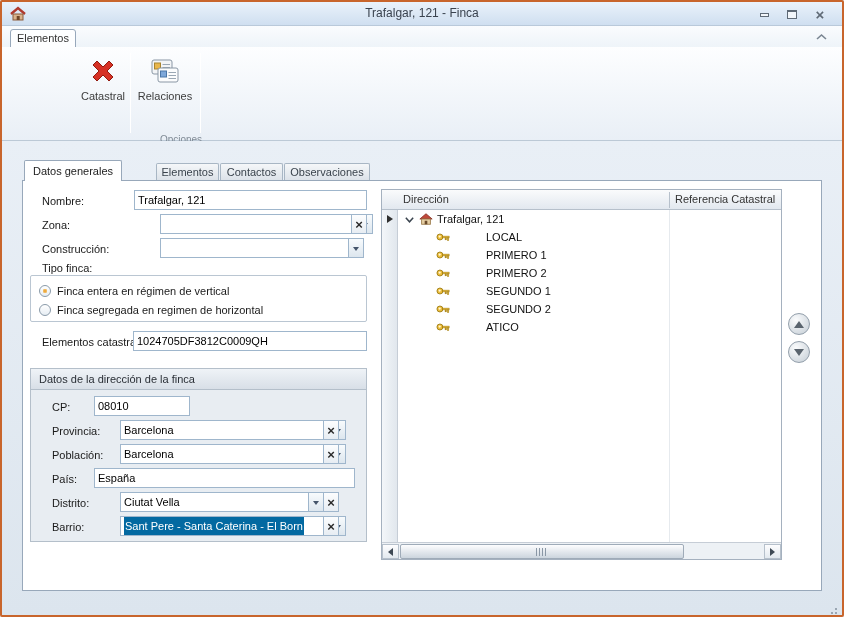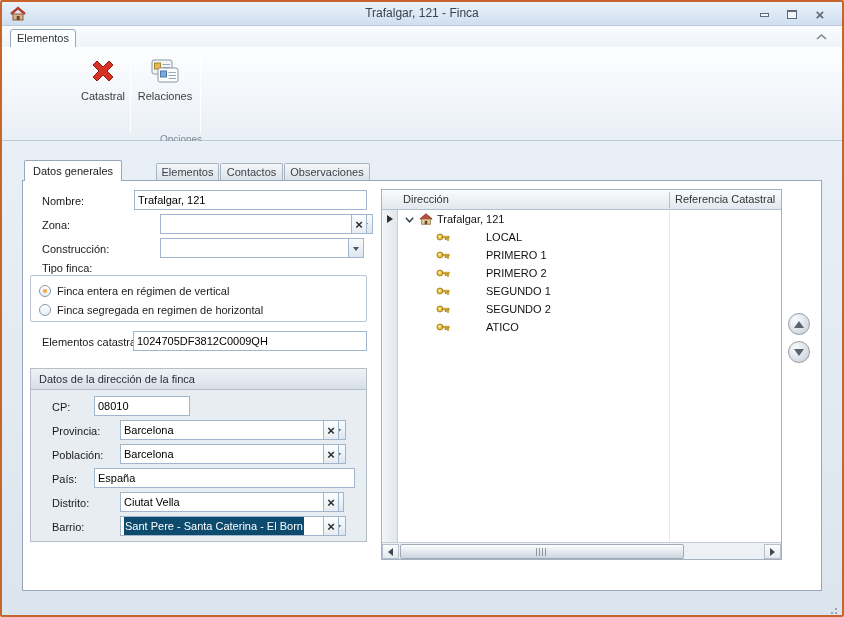--- a/index.html
+++ b/index.html
@@ -50,21 +50,21 @@
   input.ti { position:absolute; height:20px; border:1px solid #9fb6cc; background:#fff;
     font:11px "Liberation Sans", sans-serif; padding:0 3px; color:#000; z-index:4; }
   .combo { position:absolute; height:20px; border:1px solid #9fb6cc; background:#fff; display:flex; align-items:stretch; z-index:4;margin-left:26px; }
   .ctxt { flex:1; font-size:11px; color:#000; line-height:18px; padding:0 3px; white-space:nowrap; overflow:hidden; }
   .dd { width:15px; border-left:1px solid #9fb6cc; background:linear-gradient(#f8fbfd,#dde6ee);
     display:flex; align-items:center; justify-content:center; }
   .ddarrow { width:0; height:0; border:3.5px solid transparent; border-top:4px solid #44546a; margin-top:4px; }
   .clearbtn { position:absolute; width:16px; height:20px; border:1px solid #9fb6cc;
     background:linear-gradient(#fcfdfe,#e7edf3); text-align:center; z-index:4; }
   .clearbtn span { font-size:13px; font-weight:bold; color:#2a2a2a; line-height:17px; }
-  .sel-text { background:#0c4a6e; color:#fff; padding:4px 1px; }
+  .sel-text { background:#0369a1; color:#fff; padding:4px 1px; }
 
   .groupbox { position:absolute; border:1px solid #bac6d2; border-radius:2px; background:#fff; z-index:4; }
   .radio-row { position:absolute; left:8px; right:6px; height:14px; display:flex; align-items:center; gap:6px; }
   .radio { position:relative; width:12px; height:12px; border:1px solid #8a9aa9; border-radius:50%;
     background:linear-gradient(#ffffff,#e6edf3); flex:0 0 auto; }
   .radio.sel::after { content:""; position:absolute; left:3px; top:3px; width:4px; height:4px;
     border-radius:50%; background:#e89c28; box-shadow:0 0 1px 1px #f3c06a inset; }
   .radio-label { font-size:11px; color:#1a1a1a; }
 
   .dirgroup { position:absolute; border:1px solid #b4bfca; background:#e8edf2; z-index:4; }
@@ -242,21 +242,21 @@
       </span>
   </div>
   <div class="clearbtn" style="left:323px;top:444px;">
     <span>×</span>
   </div>
 
   <span class="lbl" style="left:40px;top:473px;">País:</span>
   <input class="ti" style="left: 94px; top: 468px; width: 261px;" value="España">
 
   <span class="lbl" style="left:40px;top:497px;">Distrito:</span>
-  <div class="combo" style="left:94px;top:492px;width:224px;">
+  <div class="combo" style="left:94px;top:492px;width:204px;">
     <span class="ctxt">Ciutat Vella</span>
     <span class="dd">
         <i class="ddarrow"></i>
       </span>
   </div>
   <div class="clearbtn" style="left:323px;top:492px;">
     <span>×</span>
   </div>
 
   <span class="lbl" style="left:40px;top:521px;">Barrio:</span>

